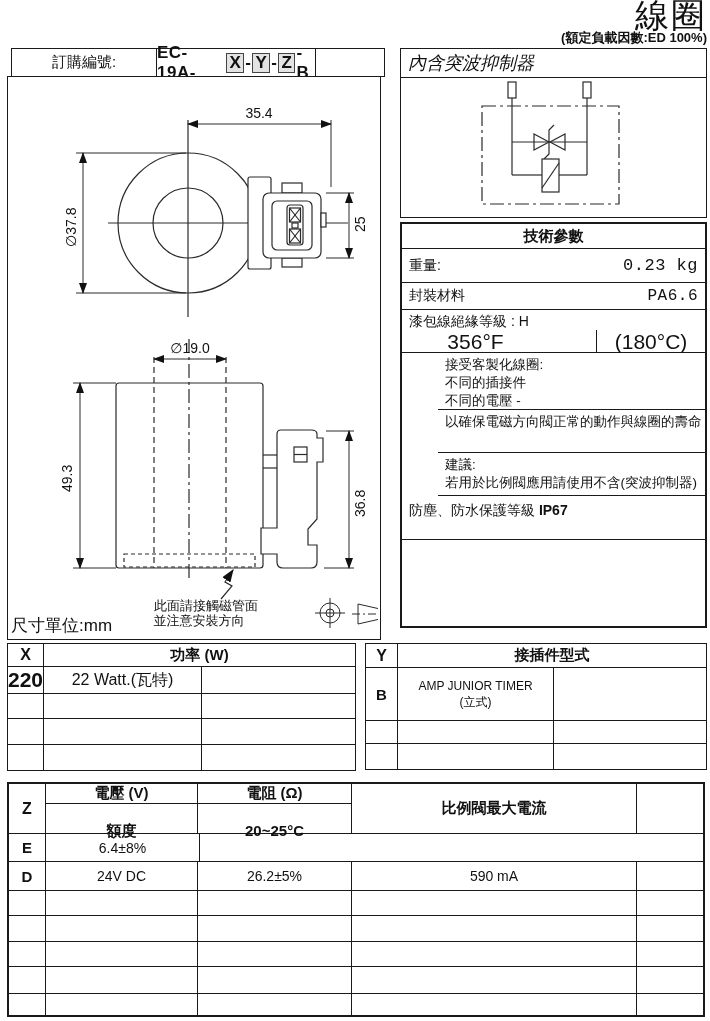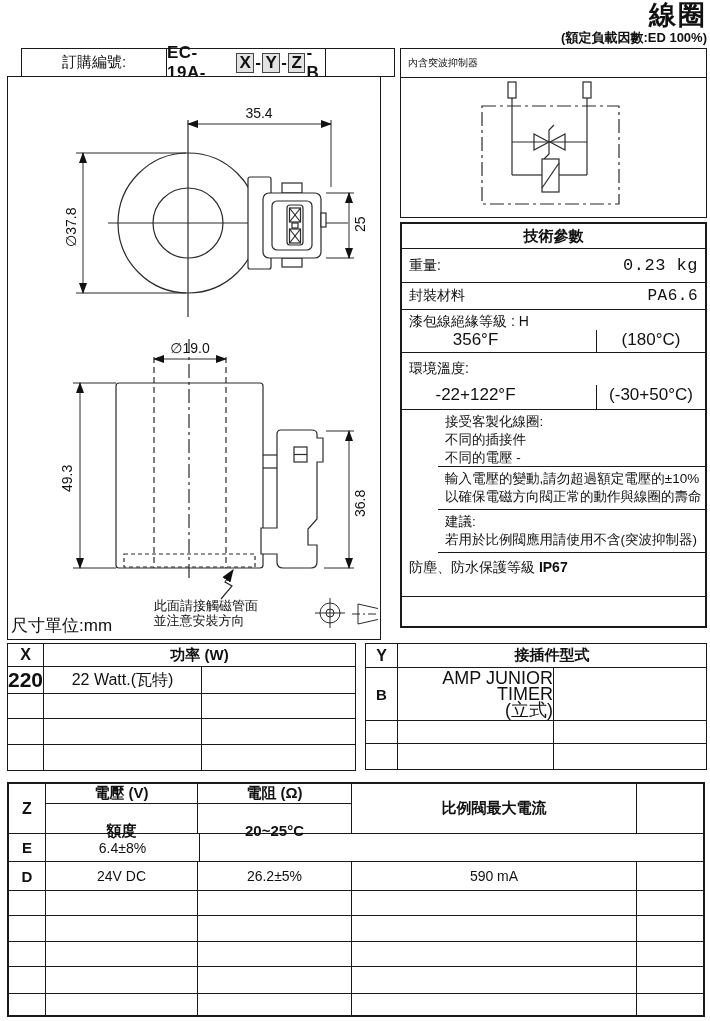--- a/index.html
+++ b/index.html
@@ -5,50 +5,50 @@
   html,body{margin:0;padding:0;background:#f2f2f2;}
   .page{position:relative;width:710px;height:1021px;background:#fff;
         font-family:"Liberation Sans","DejaVu Sans",sans-serif;color:#111;overflow:hidden;}
   .abs{position:absolute;}
   .box{border:1.6px solid #1a1a1a;box-sizing:border-box;background:#fff;}
   .bold{font-weight:bold;}
   .center{display:flex;align-items:center;justify-content:center;}
 
   
   .title-block{right:3px;top:0;text-align:right;}
-  .main-title{font-size:27px;font-weight:bold;line-height:30px;letter-spacing:2px;}
+  .main-title{font-size:34px;font-weight:normal;line-height:30px;letter-spacing:2px;}
   .sub-title{font-size:13px;font-weight:bold;line-height:16px;}
 
   
-  .order-box{left:21px;top:48px;width:374px;height:29px;display:flex;}
+  .order-box{left:11px;top:48px;width:374px;height:29px;display:flex;}
   .oc1{width:144px;border-right:1.4px solid #1a1a1a;font-size:15px;}
   .oc2{flex:1;border-right:1.4px solid #1a1a1a;font-size:17px;font-weight:bold;letter-spacing:.5px;}
   .oc3{width:68px;}
   .codebox{border:1.4px solid #444;background:#e3e3e3;padding:0 2px;margin:0 1px;line-height:18px;}
 
   
   .drawing-box{left:7px;top:76px;width:374px;height:564px;}
   .drawing-box svg{display:block;}
 
   
   .surge-box{left:400px;top:48px;width:307px;height:170px;}
   .surge-title{height:29px;border-bottom:1.4px solid #1a1a1a;box-sizing:border-box;
-               display:flex;align-items:center;padding-left:7px;font-size:10px;}
+               display:flex;align-items:center;padding-left:7px;font-size:18px;font-style:italic;}
 
   
   .tech-table{left:400px;top:222px;width:307px;height:406px;border-width:2px;
               display:flex;flex-direction:column;font-size:14px;}
   .tt-row{border-bottom:1.2px solid #1a1a1a;box-sizing:border-box;flex:none;}
   .tt-row.last{border-bottom:none;flex:1;}
   .tt-title{display:flex;align-items:center;justify-content:center;font-size:15px;font-weight:bold;}
   .tt-kv{display:flex;align-items:center;justify-content:space-between;padding:0 7px;}
   .tt-kv .val{font-size:17px;letter-spacing:.5px;font-family:Liberation Mono, monospace;}
   .tt-col{display:flex;flex-direction:column;justify-content:space-between;}
   .tt-line{padding:2px 7px 0 7px;line-height:18px;}
-  .tt-split{display:flex;height:22px;font-size:17px;gap:47px;}
+  .tt-split{display:flex;height:22px;font-size:21px;gap:47px;}
   .tt-split .lf{width:147px;text-align:center;}
   .tt-split .rt{flex:1;border-left:1.2px solid #1a1a1a;text-align:center;}
   .tt-multi{padding:3px 7px;line-height:18px;font-size:13.5px;margin-left:36px;}
   .tt-multi div{white-space:nowrap;}
 
   
   .spec{display:flex;flex-direction:column;}
   .trow{display:flex;border-bottom:1.3px solid #1a1a1a;box-sizing:border-box;flex:none;}
   .trow.last{border-bottom:none;flex:1;}
   .tc{border-right:1.3px solid #1a1a1a;box-sizing:border-box;
@@ -57,21 +57,21 @@
   .x-table{left:7px;top:643px;width:349px;height:128px;}
   .y-table{left:365px;top:643px;width:342px;height:127px;}
   .z-table{left:7px;top:782px;width:698px;height:235px;border-width:2px;font-size:14px;}
   .keycell{font-size:16px;font-weight:bold;}
   .hdr{font-size:15px;font-weight:bold;}
   .zstack{display:flex;flex-direction:column;align-items:stretch;justify-content:stretch;padding:0;gap:18px;}
   .zstack .s1{height:24px;border-bottom:1.3px solid #1a1a1a;box-sizing:border-box;
               display:flex;align-items:center;justify-content:center;}
   .zstack .s2{flex:1;display:flex;align-items:center;justify-content:center;}
   .zhead{border-bottom:1.8px solid #1a1a1a;}
-  .ytwo{line-height:16px;font-size:18px;text-align:right;}
+  .ytwo{line-height:16px;font-size:12px;text-align:center;}
 </style>
 </head>
 <body>
 
 <div class="page">
 
   <div class="abs title-block">
     <div class="main-title">線圈</div>
     <div class="sub-title">(額定負載因數:ED 100%)</div>
   </div>
@@ -225,34 +225,26 @@
       <span>封裝材料</span>
       <span class="val" style="font-size:16px">PA6.6</span>
     </div>
     <div class="tt-row tt-col" style="height:43px">
       <div class="tt-line">漆包線絕緣等級 : H</div>
       <div class="tt-split">
         <div class="lf">356°F</div>
         <div class="rt">(180°C)</div>
       </div>
     </div>
-    <div class="tt-row tt-col" style="height:57px">
-      <div class="tt-line" style="padding-top:6px">環境溫度:</div>
-      <div class="tt-split" style="height:24px">
-        <div class="lf">-22+122°F</div>
-        <div class="rt">(-30+50°C)</div>
-      </div>
-    </div>
     <div class="tt-row tt-multi" style="height:57px">
       <div>接受客製化線圈:</div>
       <div>不同的插接件</div>
       <div>不同的電壓 -</div>
     </div>
     <div class="tt-row tt-multi" style="height:43px">
-      <div>輸入電壓的變動,請勿超過額定電壓的±10%</div>
       <div>以確保電磁方向閥正常的動作與線圈的壽命</div>
     </div>
     <div class="tt-row tt-multi" style="height:43px">
       <div>建議:</div>
       <div>若用於比例閥應用請使用不含(突波抑制器)</div>
     </div>
     <div class="tt-row" style="height:44px;padding:6px 7px 0 7px;box-sizing:border-box">
       <span>防塵、防水保護等級</span>
       <b style="margin-left:0">IP67</b>
     </div>

